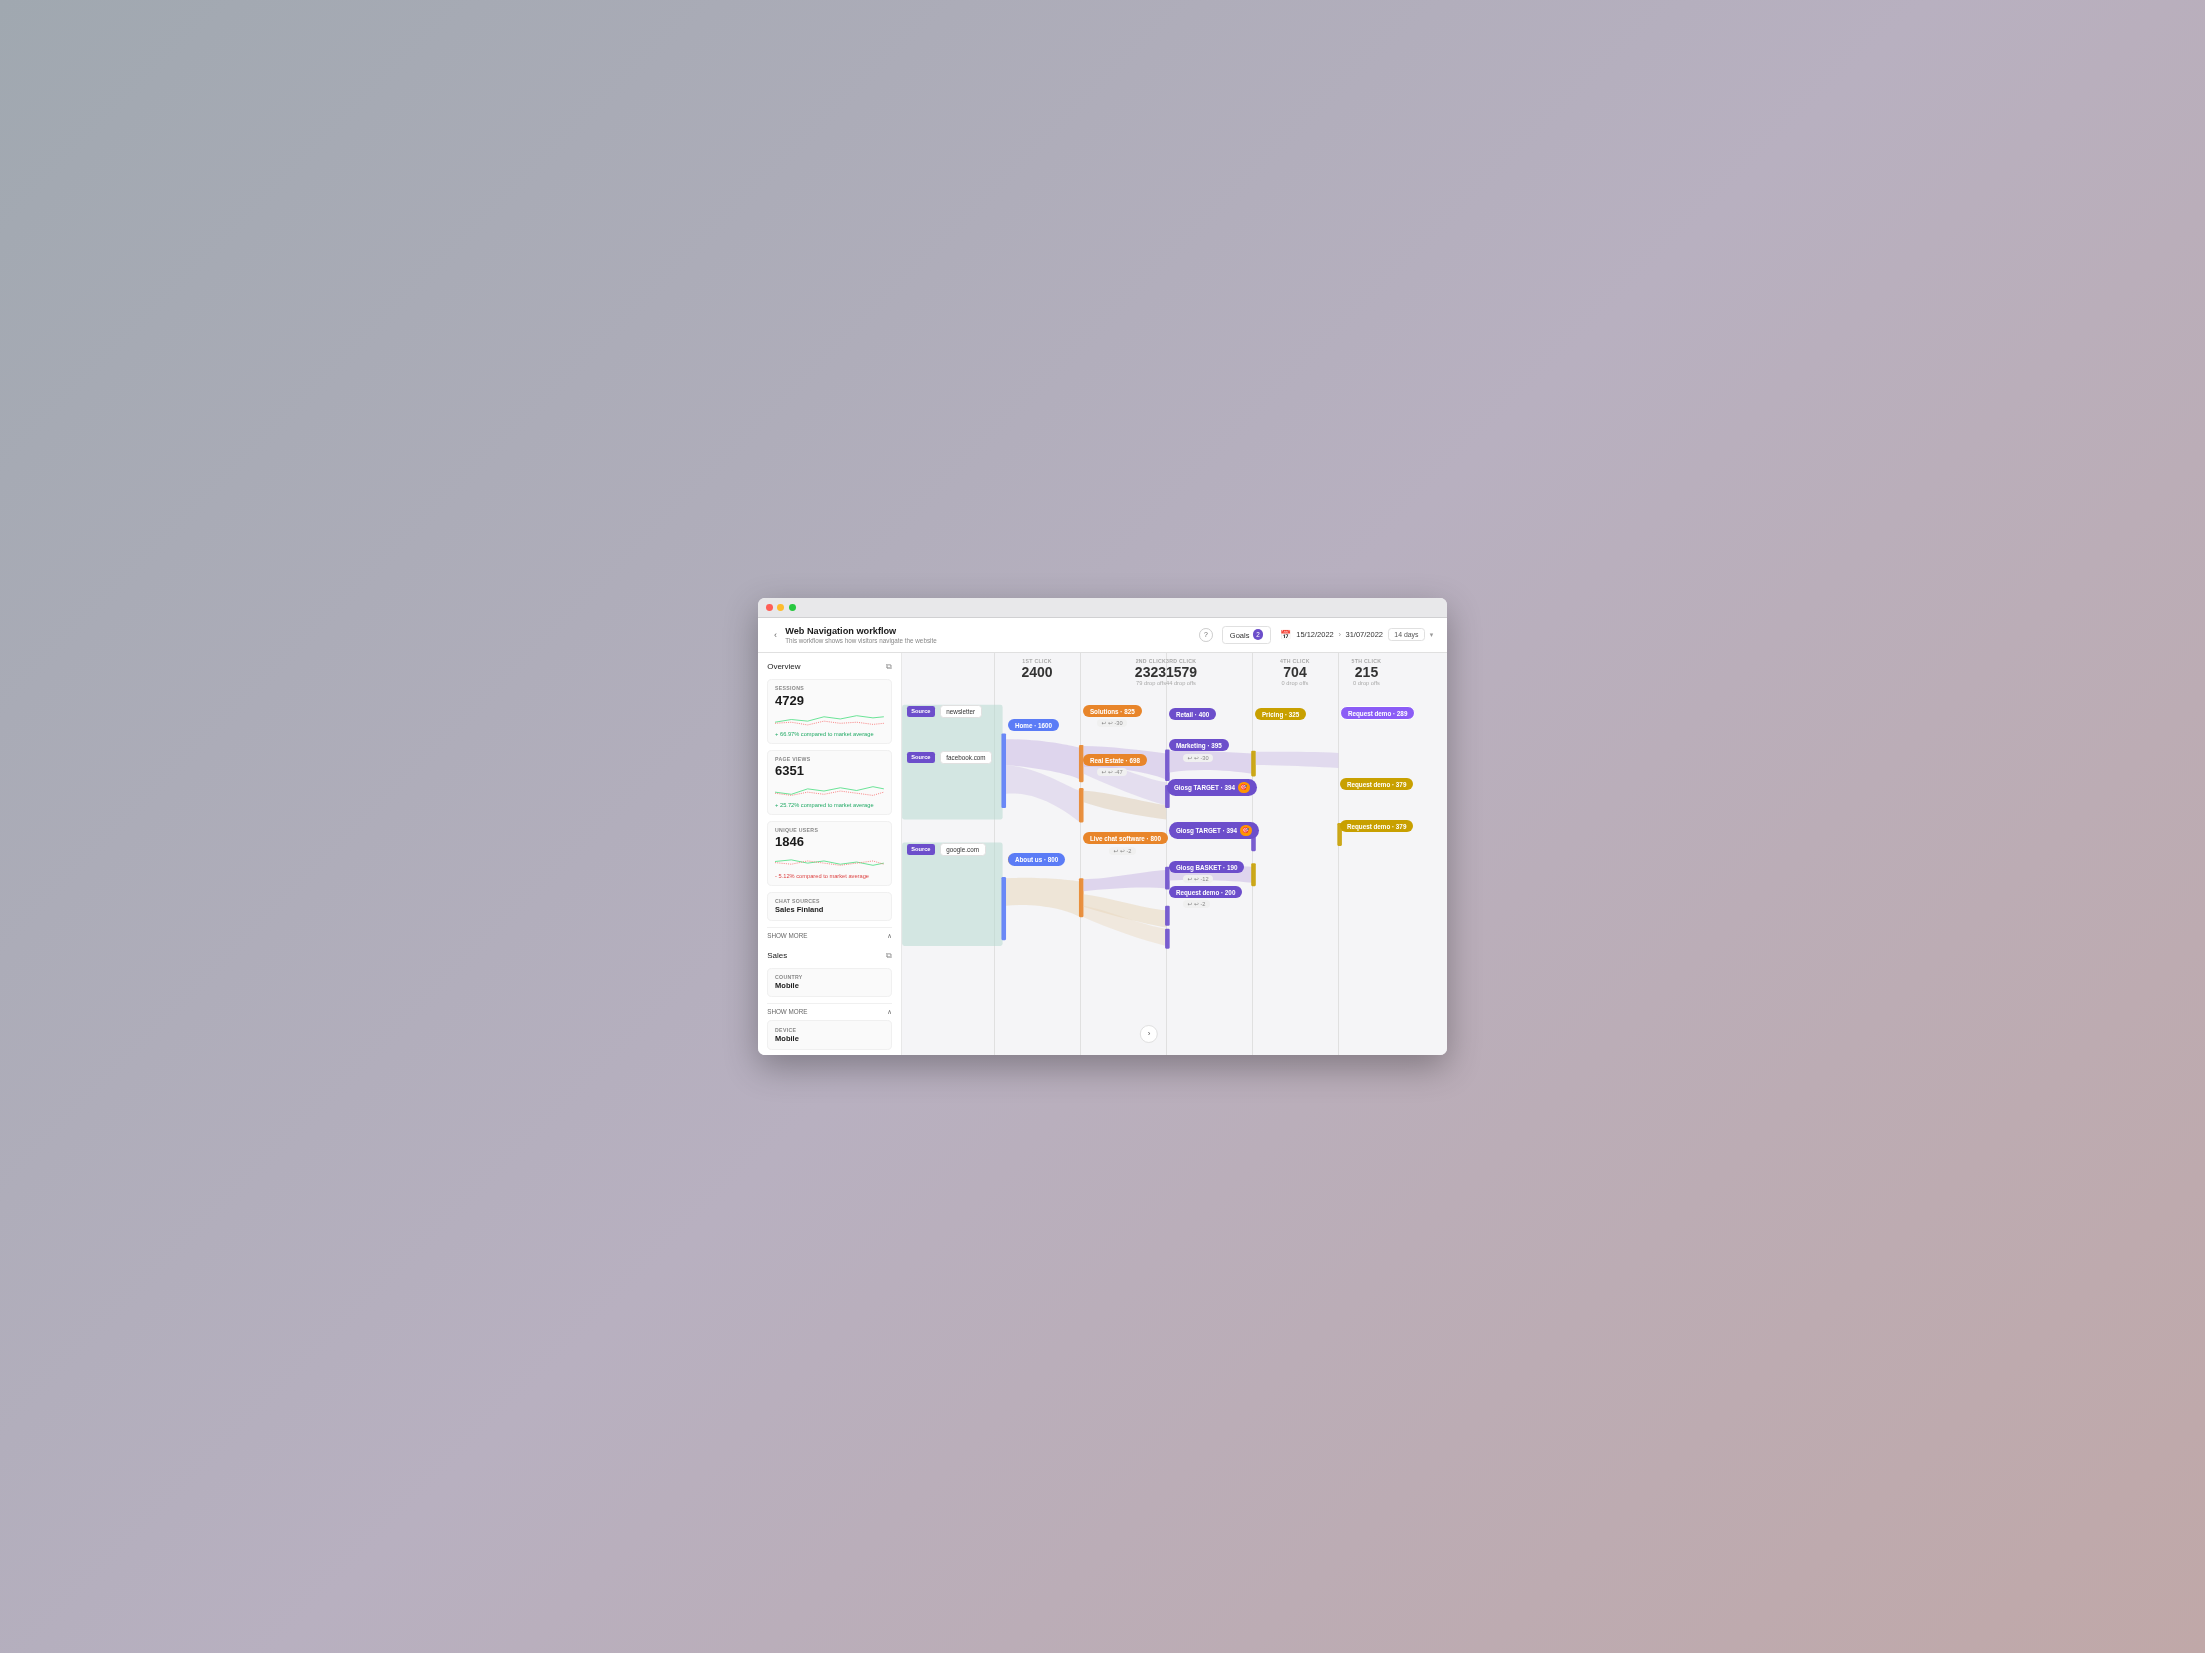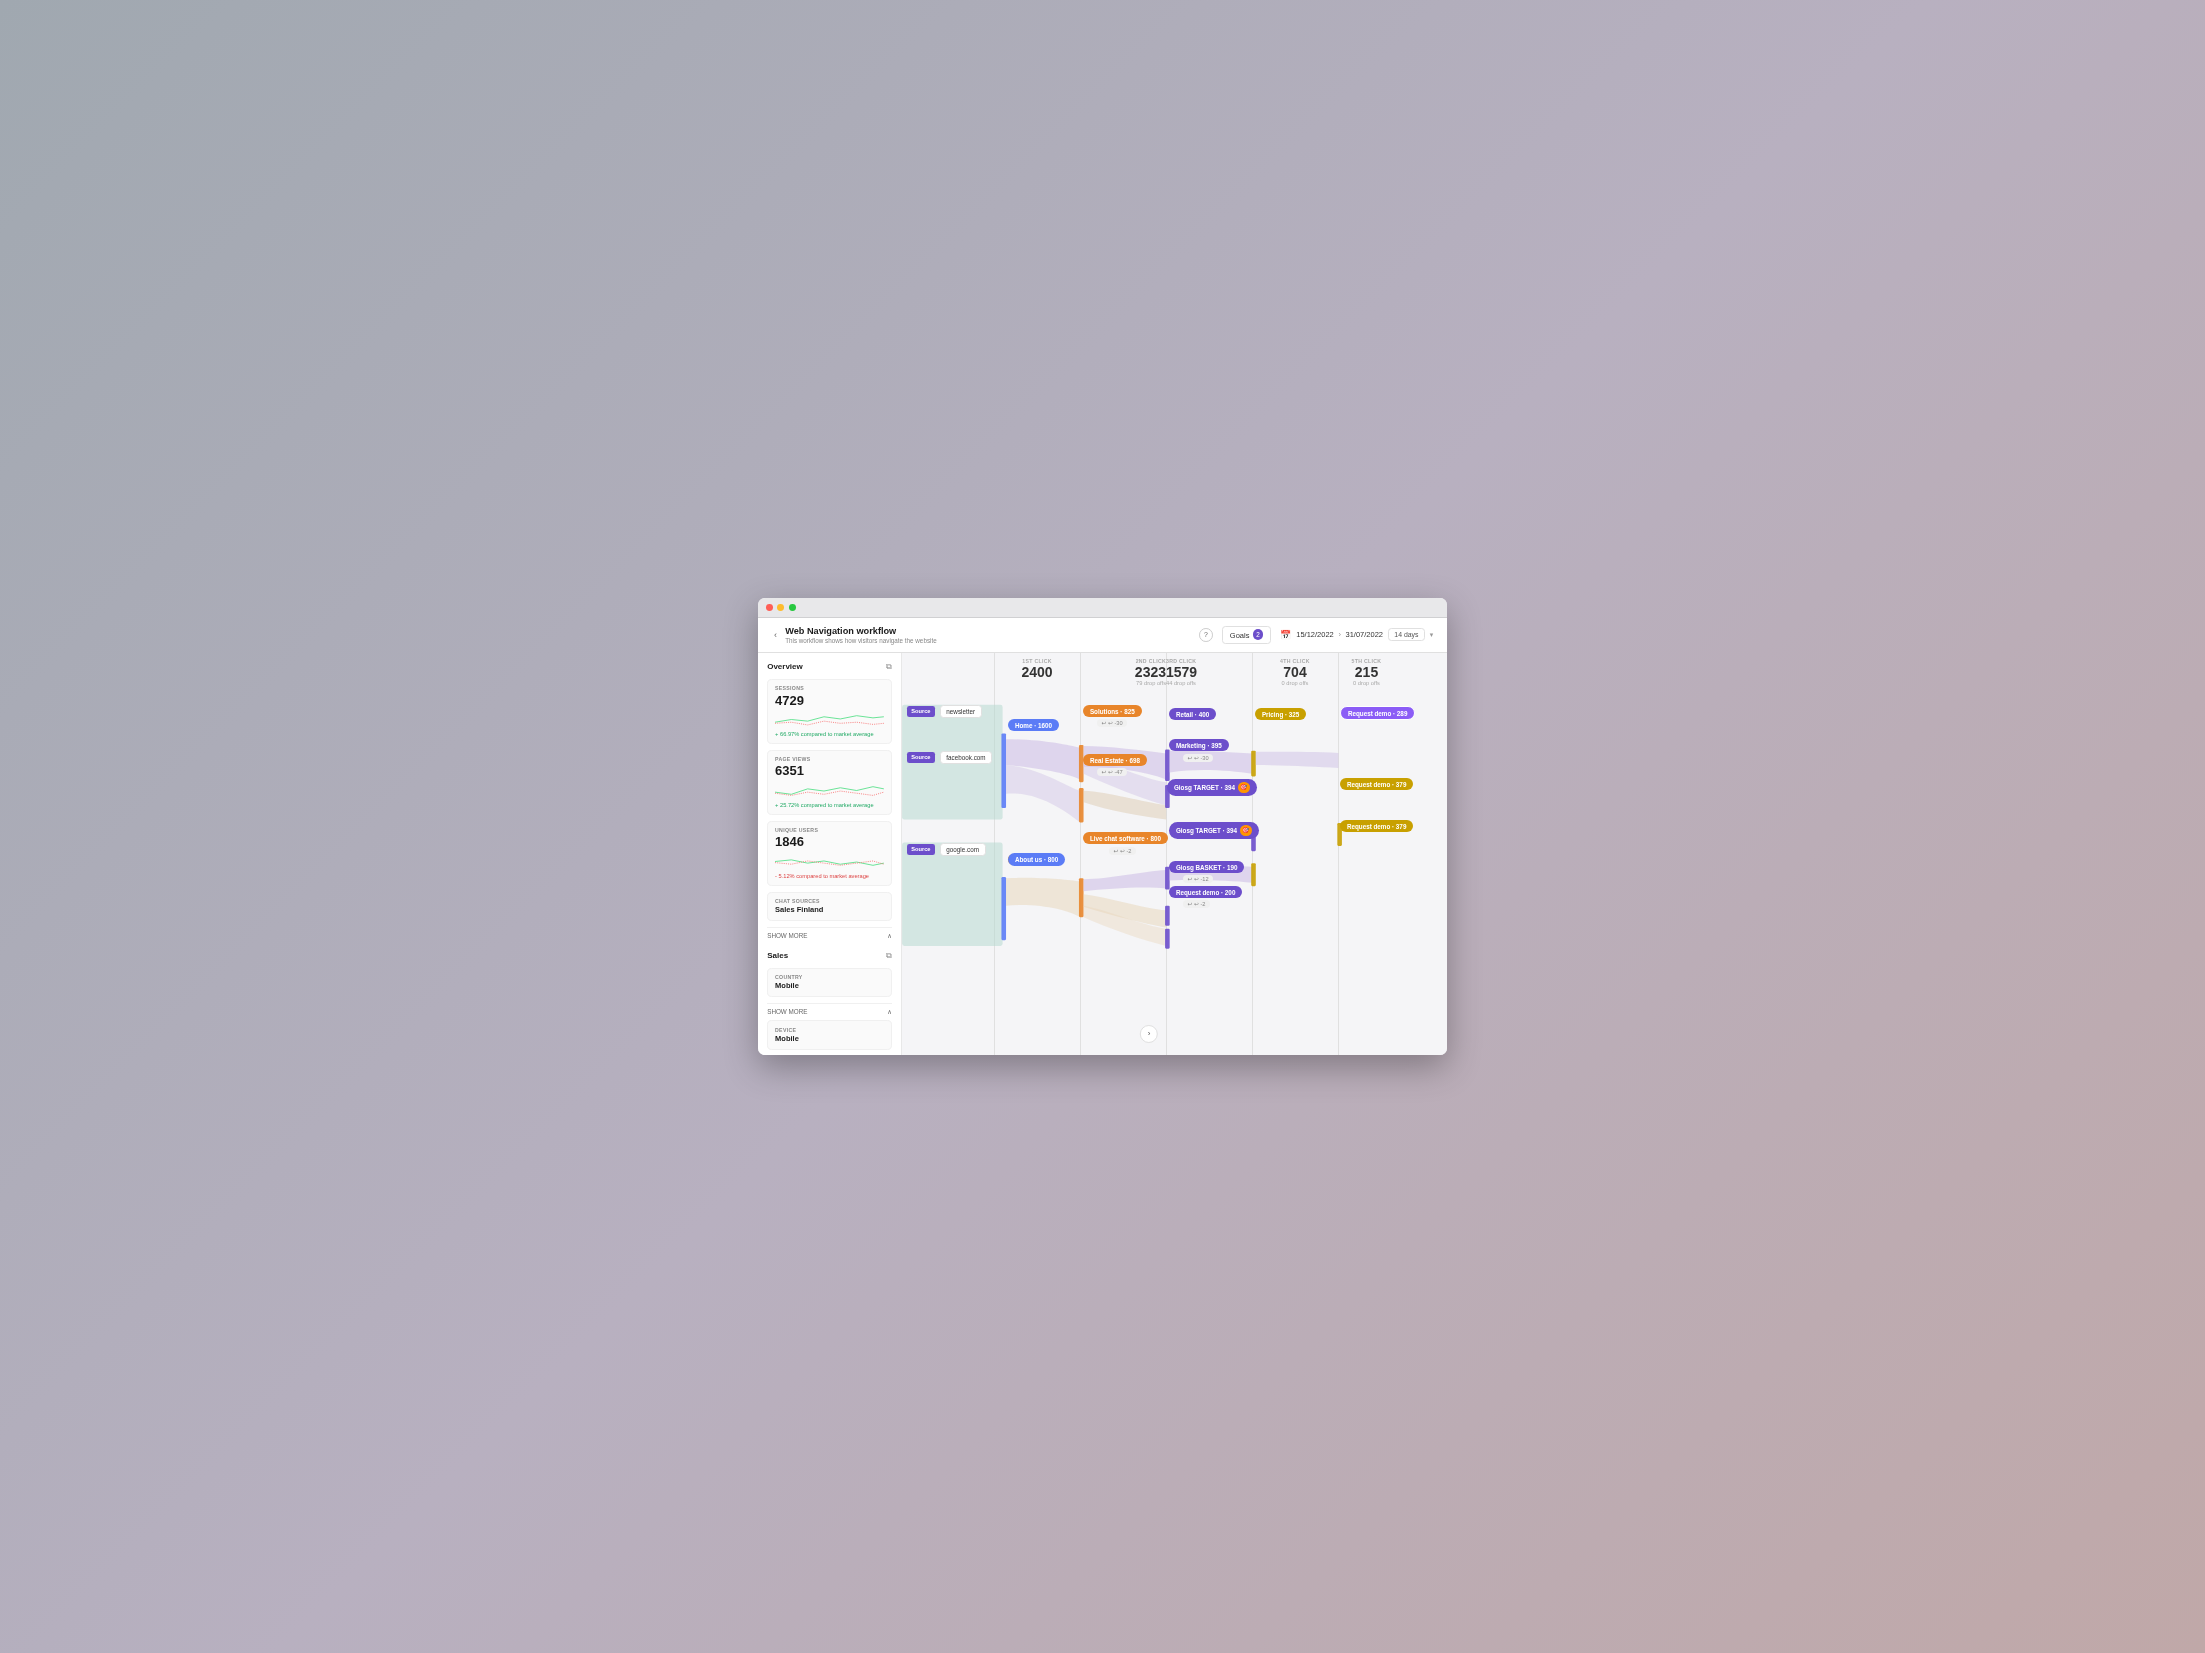--- a/index.html
+++ b/index.html
@@ -91,21 +91,21 @@
       border-right: 0.6px solid #e8e8e8;
       overflow-y: auto;
       flex-shrink: 0;
       padding: 9.2px;
     }
     .sidebar-section-header {
       display: flex; align-items: center; justify-content: space-between;
       margin-bottom: 6.9px;
     }
     .sidebar-section-title {
-      font-size: 8px; font-weight: 700; color: #1a1a1a;
+      font-size: 8px; font-weight: 400; color: #1a1a1a;
     }
     .export-icon { color: #888; font-size: 8px; cursor: pointer; }
 
     .stat-card {
       background: #fafafa; border: 0.6px solid #f0f0f0;
       border-radius: 4.6px; padding: 5.7px 6.9px; margin-bottom: 5.7px;
     }
     .stat-label { font-size: 5.2px; font-weight: 700; color: #888; letter-spacing: 0.3px; text-transform: uppercase; }
     .stat-value { font-size: 13px; font-weight: 700; color: #1a1a1a; margin: 1.1px 0; }
     .stat-chart { height: 17px; position: relative; margin: 3.4px 0; }

